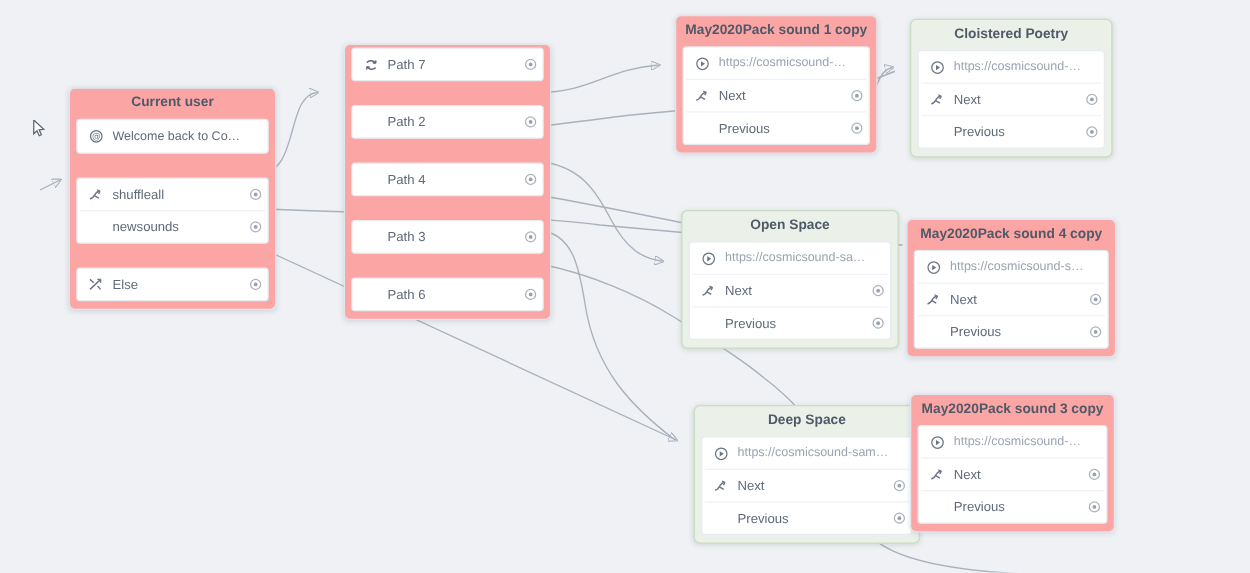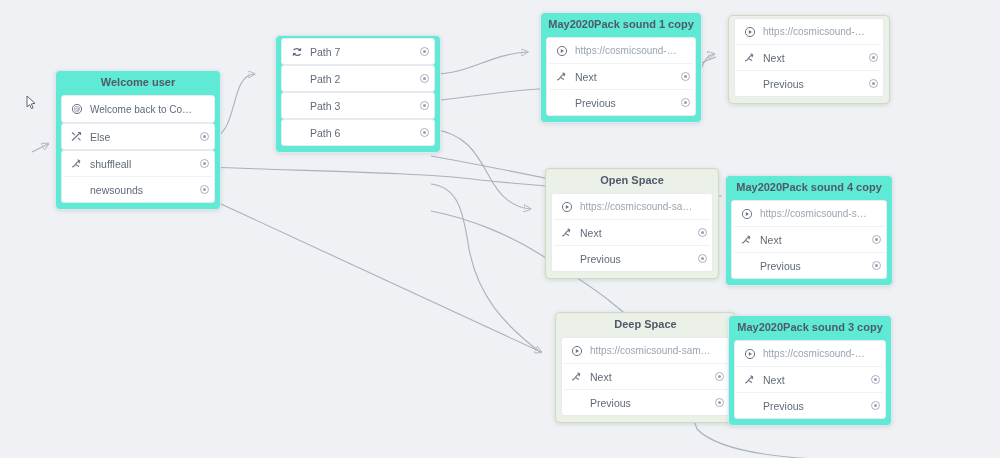--- a/index.html
+++ b/index.html
@@ -7,33 +7,33 @@
     width:1000px;height:458px;position:relative;overflow:hidden;
     background:#eff1f4;
     font-family:"Liberation Sans","DejaVu Sans",sans-serif;
     -webkit-font-smoothing:antialiased;
   }
   #canvas{position:absolute;inset:0;}
   svg.edges{position:absolute;left:0;top:0;z-index:1;}
   svg.edges path{fill:none;stroke:#a9b1bd;stroke-width:1.1;}
   .node{
     position:absolute;z-index:2;border-radius:5px;
-    background:#5eead4;border:1px solid #e0e5ee;
+    background:#fca5a5;border:1px solid #e0e5ee;
     box-shadow:0 1px 4px rgba(90,100,120,.18);
     padding:0 5px 6px 5px;box-sizing:border-box;
   }
   .node.highlight{background:#ebf1e8;border-color:#c9dcc4;box-shadow:0 1px 4px rgba(110,140,100,.25);}
   .node-header{
     height:22px;line-height:22px;text-align:center;
     font-size:11px;font-weight:bold;color:#4f5a68;
     white-space:nowrap;overflow:hidden;cursor:move;
   }
   .card{
     background:#ffffff;border:1px solid #e7ebf1;border-radius:3px;
-    margin-top:0;
+    margin-top:19px;
   }
   .card.first{margin-top:2px;}
   .row{
     height:25px;display:flex;align-items:center;position:relative;
     padding:0 18px 0 8px;box-sizing:border-box;
   }
   .row .lbl{
     font-size:10.5px;color:#5f6a79;white-space:nowrap;overflow:hidden;
     text-overflow:ellipsis;flex:1;
   }
@@ -79,61 +79,61 @@
     <path d="M700 381 C714 376 712 359 719 356" marker-end="url(#arr)"></path>
   </svg>
 
   <div class="cursor" style="left:26px;top:96px">
     <svg width="12" height="14" viewBox="0 0 12 14">
       <path d="M1 0 L1 11 L3.6 8.6 L5.4 12.6 L7.1 11.8 L5.3 7.9 L9 7.4 Z" fill="#ffffff" stroke="#5a6472" stroke-width="1"></path>
     </svg>
   </div>
 
   <div class="node" style="left:55px;top:70px;width:166px">
-    <div class="node-header">Welcome user</div>
+    <div class="node-header">Current user</div>
     <div class="card first">
       <div class="row msg-row">
         <span class="icn">
           <svg width="12" height="12" viewBox="0 0 12 12">
               <circle cx="6" cy="6" r="4.6" fill="none" stroke="#6a7585" stroke-width="1"></circle>
               <text x="6" y="8.4" font-size="7" text-anchor="middle" fill="#6a7585" font-family="DejaVu Sans">@</text>
             </svg>
         </span>
         <span class="lbl msg">Welcome back to Cosmic Sounds.</span>
+      </div>
+    </div>
+    <div class="card">
+      <div class="row">
+        <span class="icn">
+          <svg width="12" height="11" viewBox="0 0 12 11">
+              <path d="M1 9 C5 9 4 3 9 3" fill="none" stroke="#6a7585" stroke-width="1.1"></path>
+              <path d="M9 3 l-2.4 -1.2 M9 3 l-1.2 2.2" fill="none" stroke="#6a7585" stroke-width="1.1"></path>
+              <path d="M4.5 6.5 L8 8.5" fill="none" stroke="#6a7585" stroke-width="1.1"></path>
+            </svg>
+        </span>
+        <span class="lbl">shuffleall</span>
+        <span class="conn"></span>
+      </div>
+      <div class="divider"></div>
+      <div class="row">
+        <span class="icn"></span>
+        <span class="lbl">newsounds</span>
+        <span class="conn"></span>
       </div>
     </div>
     <div class="card">
       <div class="row">
         <span class="icn">
           <svg width="11" height="11" viewBox="0 0 11 11">
               <path d="M1 9.5 L9.5 1.5" fill="none" stroke="#6a7585" stroke-width="1.1"></path>
               <path d="M9.5 1.5 l-2.6 0 M9.5 1.5 l0 2.6" fill="none" stroke="#6a7585" stroke-width="1.1"></path>
               <path d="M1 1.5 L4 4.2 M7 6.8 L9.5 9.5" fill="none" stroke="#6a7585" stroke-width="1.1"></path>
             </svg>
         </span>
         <span class="lbl">Else</span>
-        <span class="conn"></span>
-      </div>
-    </div>
-    <div class="card">
-      <div class="row">
-        <span class="icn">
-          <svg width="12" height="11" viewBox="0 0 12 11">
-              <path d="M1 9 C5 9 4 3 9 3" fill="none" stroke="#6a7585" stroke-width="1.1"></path>
-              <path d="M9 3 l-2.4 -1.2 M9 3 l-1.2 2.2" fill="none" stroke="#6a7585" stroke-width="1.1"></path>
-              <path d="M4.5 6.5 L8 8.5" fill="none" stroke="#6a7585" stroke-width="1.1"></path>
-            </svg>
-        </span>
-        <span class="lbl">shuffleall</span>
-        <span class="conn"></span>
-      </div>
-      <div class="divider"></div>
-      <div class="row">
-        <span class="icn"></span>
-        <span class="lbl">newsounds</span>
         <span class="conn"></span>
       </div>
     </div>
   </div>
 
   <div class="node" style="left:275px;top:35px;width:166px">
     <div class="card first">
         <div class="row">
       <span class="icn">
         <svg width="12" height="12" viewBox="0 0 12 12">
@@ -150,20 +150,27 @@
     <div class="card">
         <div class="row">
       <span class="icn"></span>
       <span class="lbl">Path 2</span>
       <span class="conn"></span>
     </div>
       </div>
     <div class="card">
         <div class="row">
       <span class="icn"></span>
+      <span class="lbl">Path 4</span>
+      <span class="conn"></span>
+    </div>
+      </div>
+    <div class="card">
+        <div class="row">
+      <span class="icn"></span>
       <span class="lbl">Path 3</span>
       <span class="conn"></span>
     </div>
       </div>
     <div class="card">
         <div class="row">
       <span class="icn"></span>
       <span class="lbl">Path 6</span>
       <span class="conn"></span>
     </div>
@@ -197,20 +204,21 @@
       <div class="divider"></div>
       <div class="row">
         <span class="icn"></span>
         <span class="lbl">Previous</span>
         <span class="conn"></span>
       </div>
     </div>
   </div>
 
   <div class="node highlight" style="left:728px;top:15px;width:162px">
+    <div class="node-header">Cloistered Poetry</div>
     <div class="card first">
       <div class="row">
         <span class="icn">
           <svg width="12" height="12" viewBox="0 0 12 12">
               <circle cx="6" cy="6" r="4.6" fill="none" stroke="#6a7585" stroke-width="1"></circle>
               <path d="M4.8 3.9 L8 6 L4.8 8.1 Z" fill="#6a7585"></path>
             </svg>
         </span>
         <span class="lbl url">https://cosmicsound-samples-n...</span>
       </div>
@@ -294,21 +302,21 @@
       </div>
       <div class="divider"></div>
       <div class="row">
         <span class="icn"></span>
         <span class="lbl">Previous</span>
         <span class="conn"></span>
       </div>
     </div>
   </div>
 
-  <div class="node highlight" style="left:555px;top:312px;width:181px">
+  <div class="node highlight" style="left:555px;top:324px;width:181px">
     <div class="node-header">Deep Space</div>
     <div class="card first">
       <div class="row">
         <span class="icn">
           <svg width="12" height="12" viewBox="0 0 12 12">
               <circle cx="6" cy="6" r="4.6" fill="none" stroke="#6a7585" stroke-width="1"></circle>
               <path d="M4.8 3.9 L8 6 L4.8 8.1 Z" fill="#6a7585"></path>
             </svg>
         </span>
         <span class="lbl url">https://cosmicsound-samples-n...</span>

